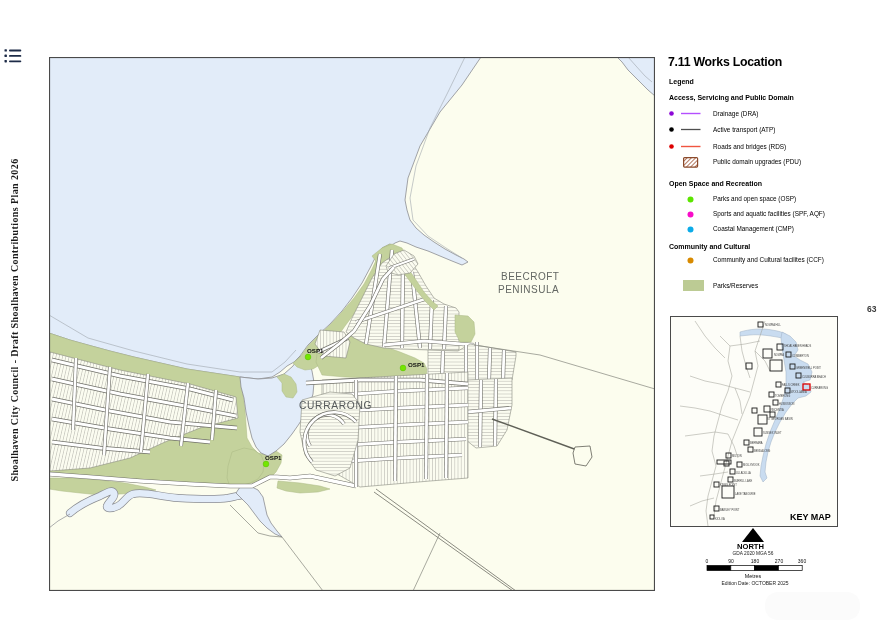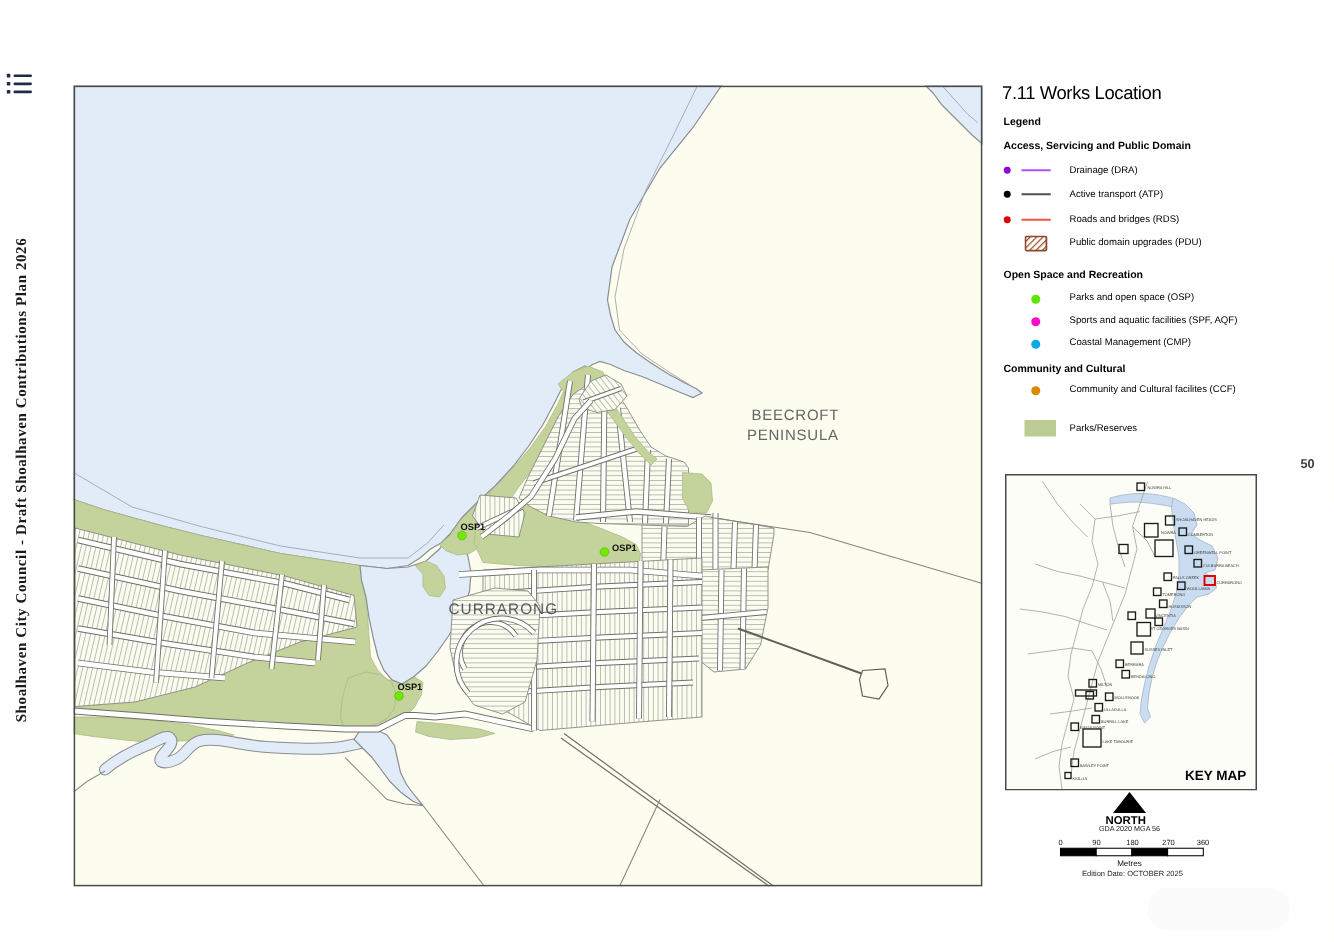--- a/index.html
+++ b/index.html
@@ -229,21 +229,21 @@
   </g>
 
   <g>
     <circle cx="266" cy="464" r="2.9" fill="#74e600" stroke="#49b400" stroke-width="0.4"></circle>
     <text x="265" y="460" font-size="6.2" font-weight="bold" fill="#111">OSP1</text>
   </g>
 
   <rect x="49.5" y="57.5" width="605" height="533" fill="none" stroke="#4a4a4a" stroke-width="1.2"></rect>
 </svg>
 
-<div class="abs" style="left:668px;top:55px;font-size:12.3px;font-weight:normal;color:#000;letter-spacing:-0.25px;">7.11 Works Location</div>
+<div class="abs" style="left:668px;top:55px;font-size:12.3px;font-weight:bold;color:#000;letter-spacing:-0.25px;">7.11 Works Location</div>
 
 <div class="abs" style="left:669px;top:78px;font-size:7px;font-weight:bold;color:#000;">Legend</div>
 
 <div class="abs" style="left:669px;top:94px;font-size:7px;font-weight:bold;color:#000;">Access, Servicing and Public Domain</div>
 
 <svg class="abs" style="left:667px;top:109px" width="44" height="9" viewBox="0 0 44 9">
   <circle cx="4.5" cy="4.5" r="2.3" fill="#8d07d7"></circle>
   <path d="M14 4.5 H33.5" stroke="#b44fff" stroke-width="1.4"></path>
 </svg>
 <div class="abs" style="left:713px;top:110px;font-size:6.4px;color:#000;">Drainage (DRA)</div>
@@ -291,21 +291,21 @@
 <div class="abs" style="left:669px;top:243px;font-size:7px;font-weight:bold;color:#000;">Community and Cultural</div>
 
 <svg class="abs" style="left:686px;top:256px" width="9" height="9">
     <circle cx="4.5" cy="4.5" r="3" fill="#d88a00"></circle>
   </svg>
 <div class="abs" style="left:713px;top:256px;font-size:6.4px;color:#000;">Community and Cultural facilites (CCF)</div>
 
 <div class="abs" style="left:683px;top:280px;width:21px;height:11px;background:#bccb94;"></div>
 <div class="abs" style="left:713px;top:282px;font-size:6.4px;color:#000;">Parks/Reserves</div>
 
-<div class="abs" style="left:867px;top:304px;font-size:8.5px;font-weight:bold;color:#3a3a3a;">50</div>
+<div class="abs" style="left:867px;top:304px;font-size:8.5px;font-weight:bold;color:#3a3a3a;">63</div>
 
 <svg class="abs" style="left:670px;top:316px" width="168" height="211" viewBox="0 0 168 211">
   <rect x="0" y="0" width="168" height="211" fill="#fdfdf8"></rect>
 
   <path d="M70 16 C80 13 92 12 102 14 C108 15 113 16 117 19 L118 23 L112 22 C102 20 90 18 80 19 L70 20 Z" fill="#c9dcf0" stroke="#9fb0c4" stroke-width="0.5"></path>
   <path d="M112 16 L120 20 L126 26 L128 34 L124 40 L130 44 L138 48 L142 56 L140 64 L133 66 L140 70 L141 76 L136 80 L128 82 L122 88 L116 96 L110 106 L105 116 L101 126 L98 136 L96 146 L95 156 L97 162 L93 166 L90 160 L91 150 L93 140 L96 128 L100 116 L105 104 L110 92 L114 80 L116 68 L116 56 L114 44 L112 32 L111 22 Z" fill="#c9dcf0" stroke="#9fb0c4" stroke-width="0.5"></path>
 
   <g stroke="#a3a39b" stroke-width="0.55" fill="none">
     <path d="M50 20 L60 30 L58 45 L62 60 L58 75 L52 90 L48 105 L44 120 L42 135 L46 150 L42 165 L38 180 L36 195 L38 210"></path>
     <path d="M95 5 L90 20 L85 35 L88 50 L84 65 L80 80 L74 95 L68 110 L62 125 L58 140 L54 155 L50 170 L46 185 L44 200"></path>

